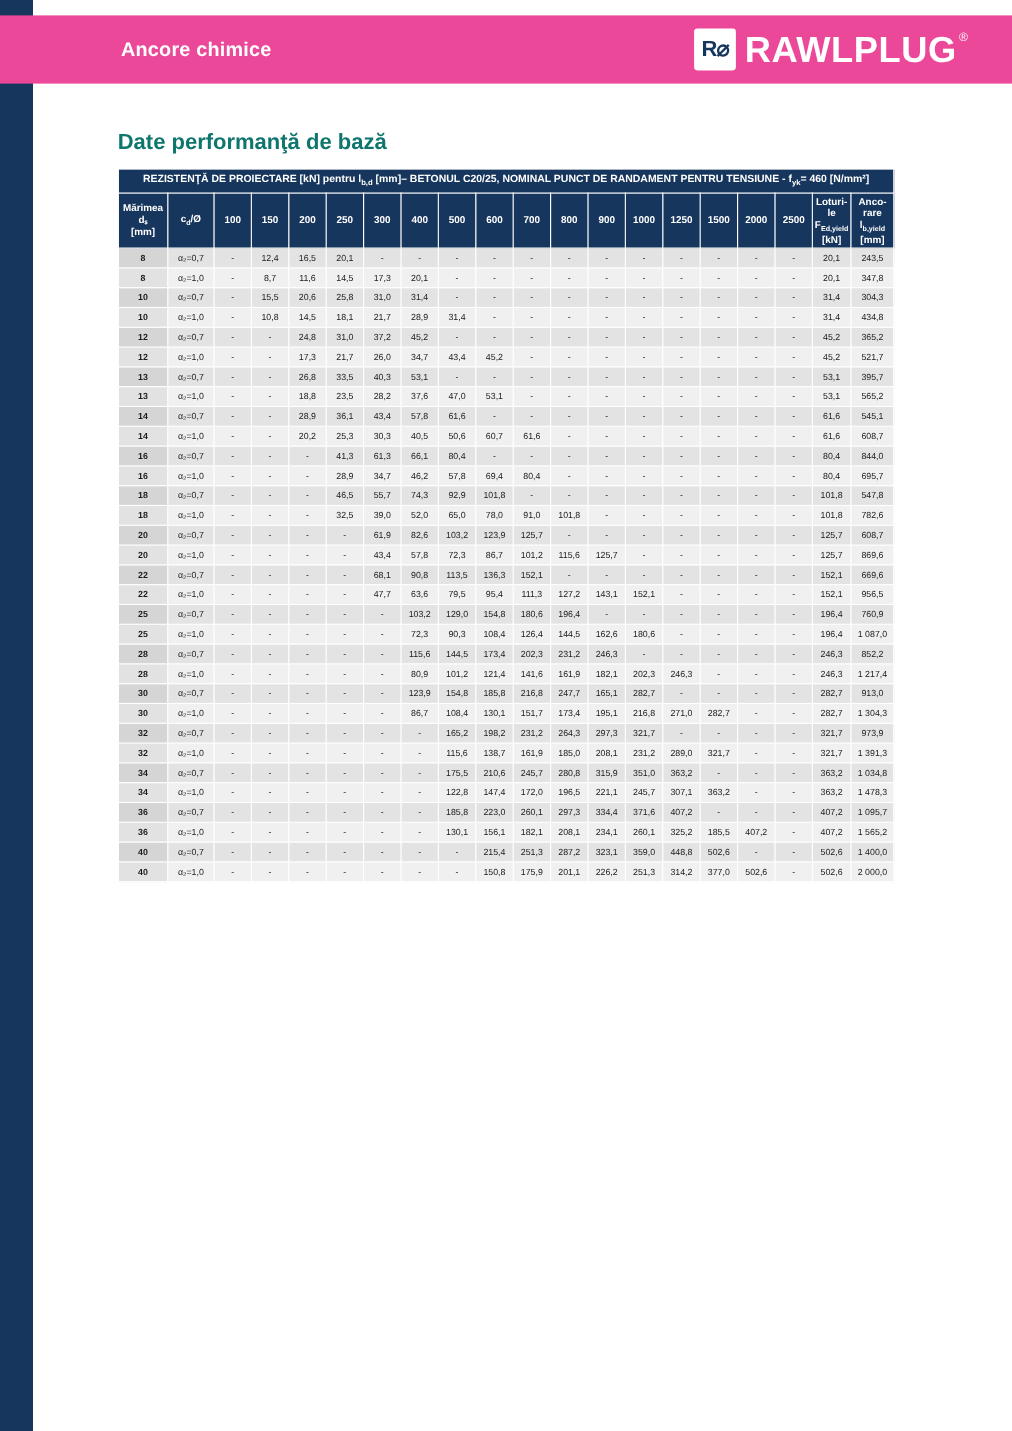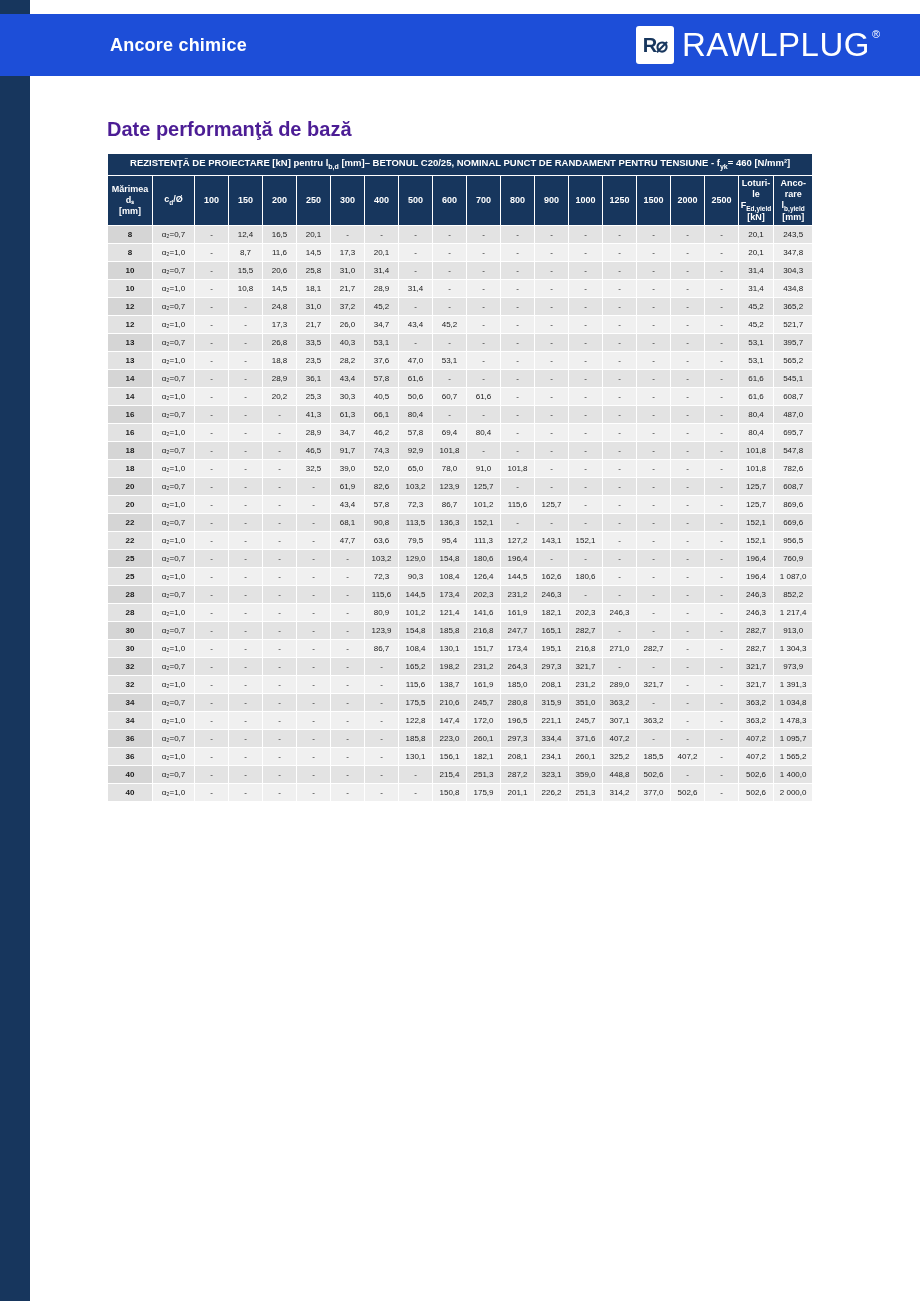--- a/index.html
+++ b/index.html
@@ -5,37 +5,37 @@
   html,body { margin:0; padding:0; background:#ffffff; }
   .page {
     position:relative; width:920px; height:1301px; background:#ffffff;
     font-family:"Liberation Sans", sans-serif; overflow:hidden;
   }
   
   .side-strip { position:absolute; left:0; top:0; width:30px; height:1301px; background:#17365d; }
 
   
   .topbar {
-    position:absolute; left:0; top:14px; width:920px; height:62px; background:#1d4ed8;
+    position:absolute; left:0; top:14px; width:920px; height:62px; background:#ec4899;
     display:flex; align-items:center; justify-content:space-between;
     box-sizing:border-box; padding:0 40px 0 110px;
   }
   .topbar-title { color:#ffffff; font-size:18px; font-weight:bold; letter-spacing:0.2px; }
   .logo { display:flex; align-items:flex-start; }
   .logo-mark {
     width:38px; height:38px; background:#ffffff; border-radius:3px; margin-right:8px;
     display:flex; align-items:center; justify-content:center;
     color:#17365d; font-weight:bold; font-size:20px; line-height:1; letter-spacing:-1px;
   }
-  .logo-text { color:#ffffff; font-weight:normal; font-size:33px; line-height:38px; letter-spacing:0.5px; }
+  .logo-text { color:#ffffff; font-weight:bold; font-size:33px; line-height:38px; letter-spacing:0.5px; }
   .logo-reg { color:#ffffff; font-size:11px; margin-top:2px; margin-left:2px; }
 
   
   .content { position:absolute; left:107px; top:118px; width:706px; }
-  .section-title { margin:0 0 12px 0; color:#4c1d95; font-size:20px; font-weight:bold; }
+  .section-title { margin:0 0 12px 0; color:#0f766e; font-size:20px; font-weight:bold; }
 
   table.data { border-collapse:collapse; table-layout:fixed; width:705px; }
   table.data th, table.data td { border:1px solid #ffffff; padding:0; text-align:center; vertical-align:middle; }
   .band-title th {
     background:#17365d; color:#ffffff; font-size:9.5px; font-weight:bold; height:21px; line-height:1.1;
   }
   .band-title sub { font-size:7px; }
   thead tr.cols th {
     background:#17365d; color:#ffffff; font-size:9px; font-weight:bold; height:49px; line-height:1.2;
   }
@@ -378,21 +378,21 @@
             <td class="val">-</td>
             <td class="val">-</td>
             <td class="val">-</td>
             <td class="val">-</td>
             <td class="val">-</td>
             <td class="val">-</td>
             <td class="val">-</td>
             <td class="val">-</td>
             <td class="val">-</td>
             <td class="force">80,4</td>
-            <td class="len">487,0</td>
+            <td class="len">844,0</td>
           </tr>
           <tr>
             <td class="size">16</td>
             <td class="alpha">α₂=1,0</td>
             <td class="val">-</td>
             <td class="val">-</td>
             <td class="val">-</td>
             <td class="val">28,9</td>
             <td class="val">34,7</td>
             <td class="val">46,2</td>
@@ -409,21 +409,21 @@
             <td class="force">80,4</td>
             <td class="len">695,7</td>
           </tr>
           <tr>
             <td class="size">18</td>
             <td class="alpha">α₂=0,7</td>
             <td class="val">-</td>
             <td class="val">-</td>
             <td class="val">-</td>
             <td class="val">46,5</td>
-            <td class="val">91,7</td>
+            <td class="val">55,7</td>
             <td class="val">74,3</td>
             <td class="val">92,9</td>
             <td class="val">101,8</td>
             <td class="val">-</td>
             <td class="val">-</td>
             <td class="val">-</td>
             <td class="val">-</td>
             <td class="val">-</td>
             <td class="val">-</td>
             <td class="val">-</td>

